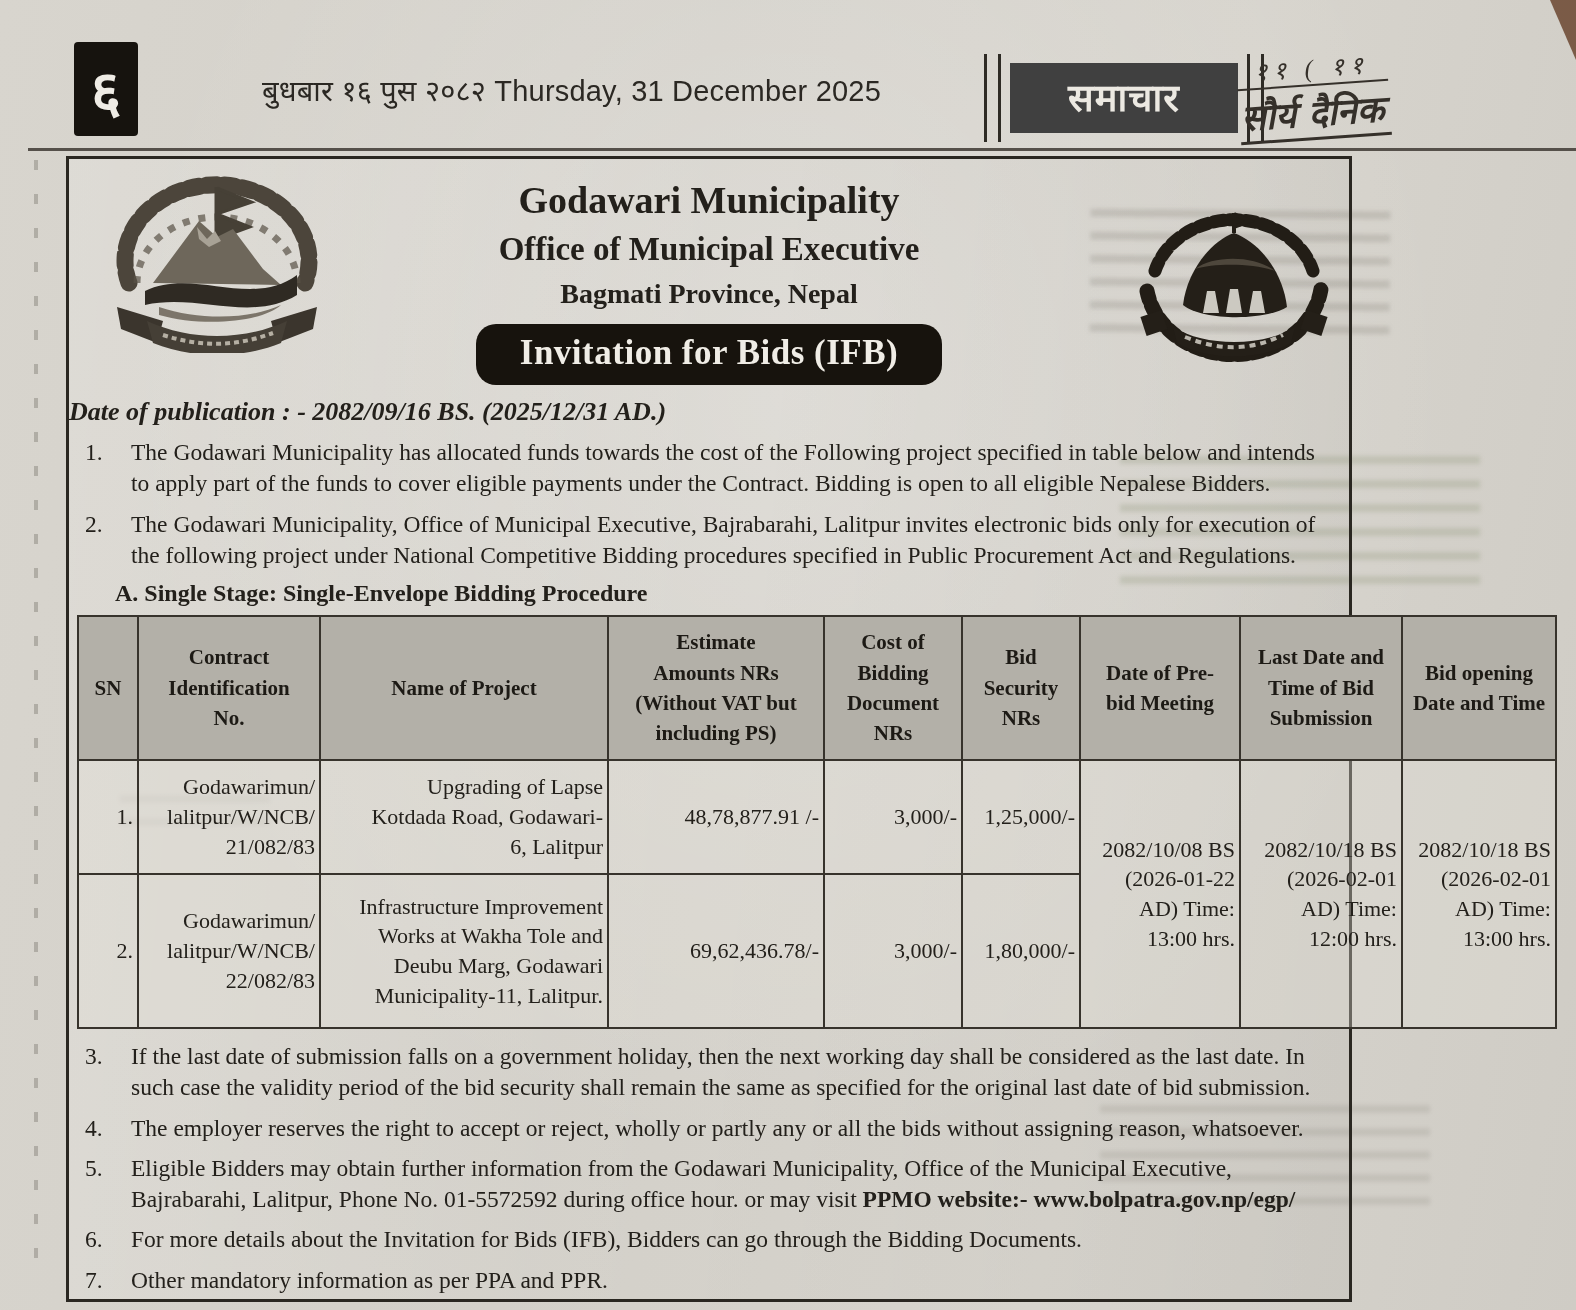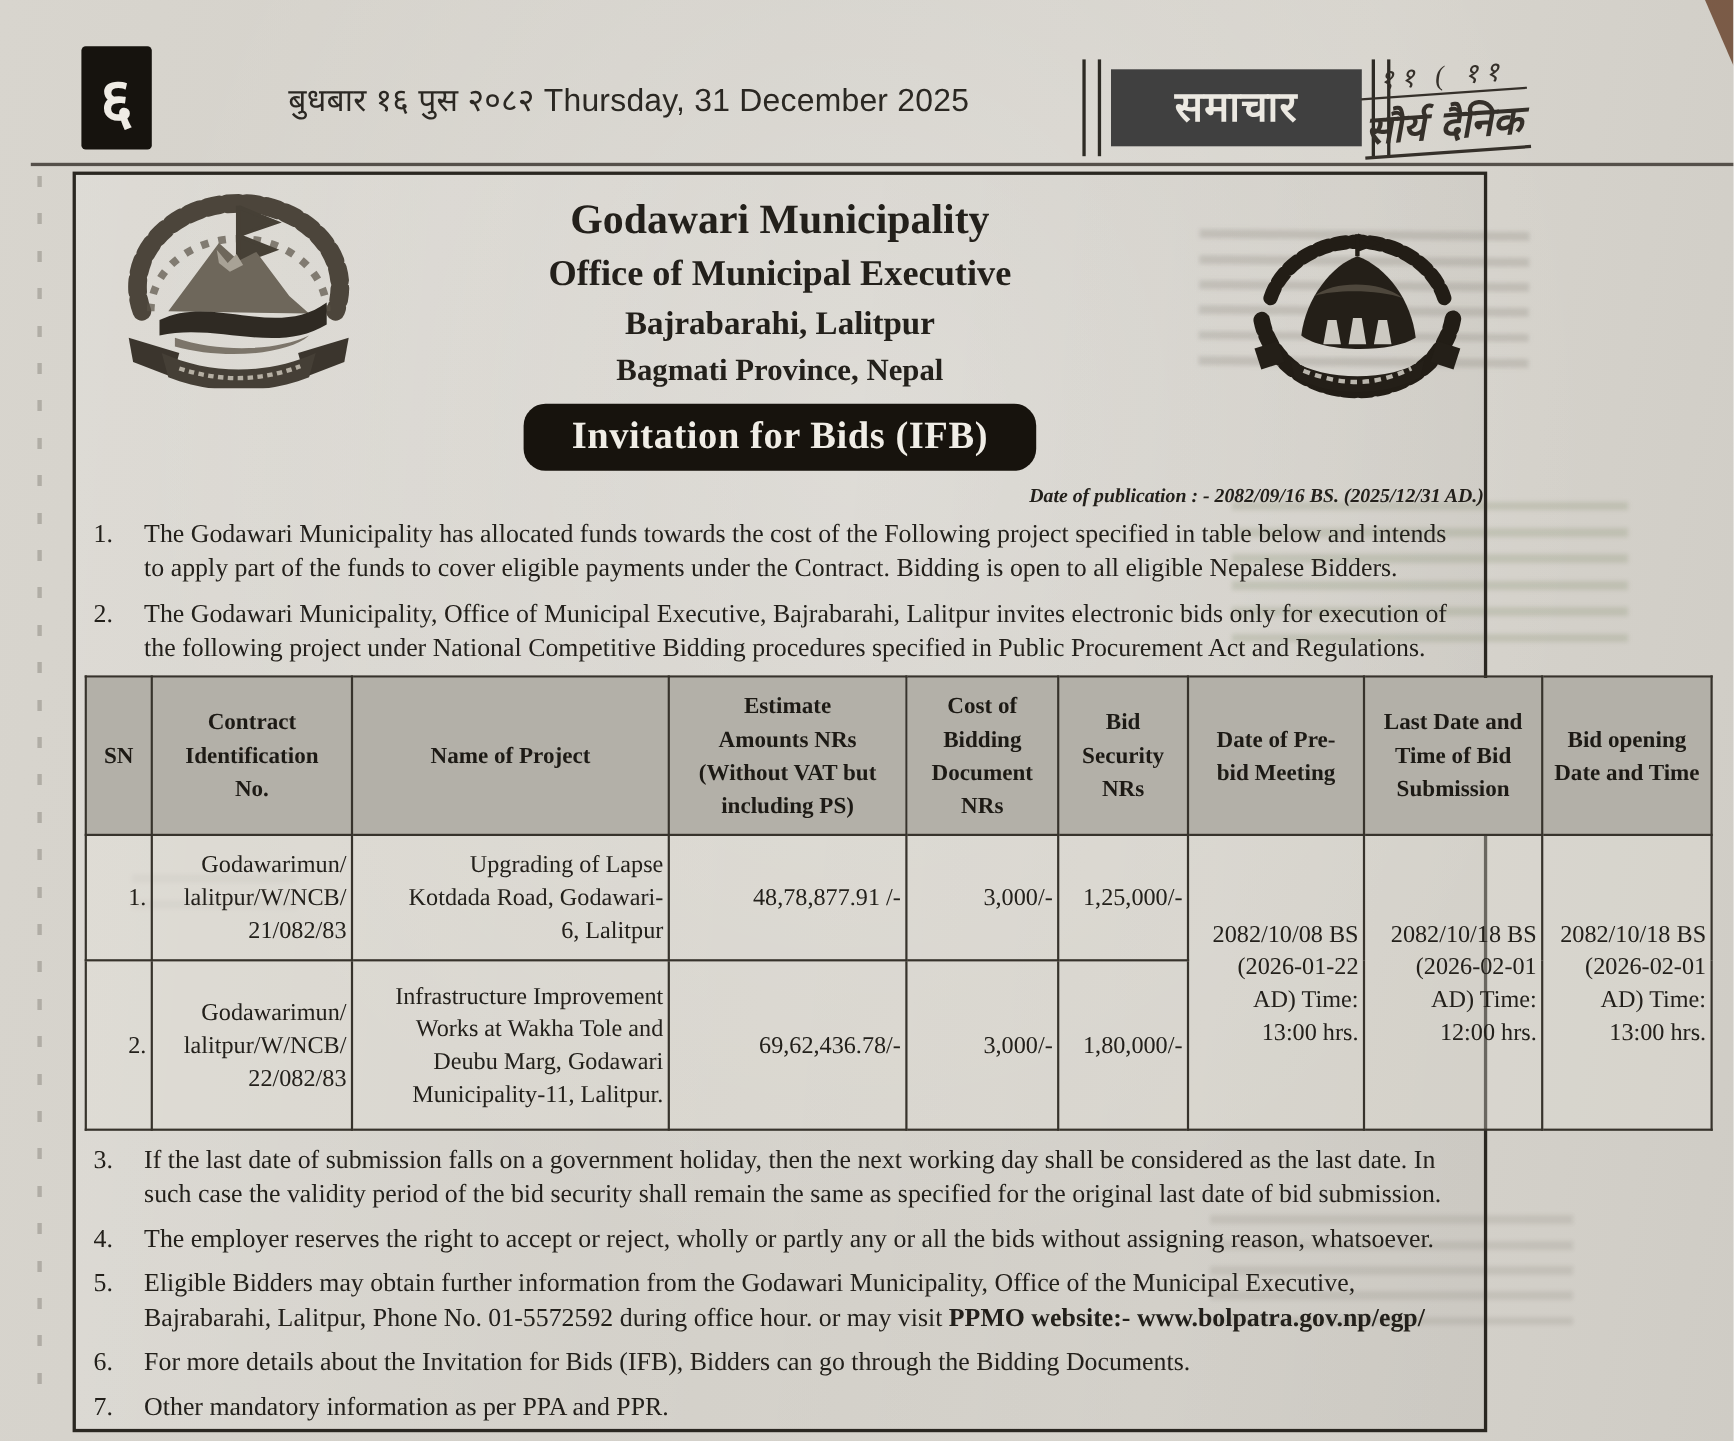--- a/index.html
+++ b/index.html
@@ -50,21 +50,21 @@
   .title-stack{text-align:center;padding-top:22px;line-height:1;}
   .org-name{font-size:38px;font-weight:bold;margin:0 0 14px 0;}
   .office{font-size:33px;font-weight:bold;margin:0 0 14px 0;}
   .addr{font-size:30px;font-weight:bold;margin:0 0 13px 0;}
   .prov{font-size:28px;font-weight:bold;margin:0;}
   .ifb-badge-row{text-align:center;margin-top:16px;}
   .ifb-badge{
     display:inline-block;background:#17130d;color:#f0ede6;font-size:35px;font-weight:bold;
     padding:9px 44px 12px 44px;border-radius:20px;letter-spacing:.5px;
   }
-  .pub-line{text-align:right;font-size:18px;font-weight:bold;font-style:italic;margin-top:12px;}
+  .pub-line{text-align:left;font-size:26px;font-weight:bold;font-style:italic;margin-top:12px;}
   .para-list{margin:10px 12px 0 16px;}
   .para{display:flex;font-size:23.5px;line-height:1.33;margin-bottom:9px;}
   .para .num{width:46px;flex:0 0 46px;}
   .para .ptxt{flex:1;}
   .proc-heading{font-size:24px;font-weight:bold;margin:4px 0 8px 46px;}
   
   table.bids{
     border-collapse:collapse;table-layout:fixed;width:1478px;margin:6px 0 0 8px;
   }
   table.bids th,table.bids td{
@@ -142,41 +142,41 @@
     <polygon points="124,128 140,128 136,106 128,106" fill="#ccc9c1"></polygon>
     <path d="M48,142 C80,162 138,162 170,142 L166,158 C134,176 84,176 52,158 Z" fill="#241f18"></path>
     <path d="M60,152 C96,166 124,166 158,150" fill="none" stroke="#bab6ad" stroke-width="4" stroke-dasharray="6 5"></path>
     <rect x="18" y="128" width="22" height="20" transform="rotate(-18 29 138)" fill="#241f18"></rect>
     <rect x="178" y="128" width="22" height="20" transform="rotate(18 189 138)" fill="#241f18"></rect>
   </svg>
 
   <div class="title-stack">
     <div class="org-name">Godawari Municipality</div>
     <div class="office">Office of Municipal Executive</div>
-    <div class="addr">Bajrabarahi, Lalitpur</div>
     <div class="prov">Bagmati Province, Nepal</div>
   </div>
 
   <div class="ifb-badge-row">
     <span class="ifb-badge">Invitation for Bids (IFB)</span>
   </div>
 
   <div class="pub-line">Date of publication : - 2082/09/16 BS. (2025/12/31 AD.)</div>
 
   <div class="para-list">
     <div class="para">
       <span class="num">1.</span>
       <span class="ptxt">The Godawari Municipality has allocated funds towards the cost of the Following project specified in table below and intends to apply part of the funds to cover eligible payments under the Contract. Bidding is open to all eligible Nepalese Bidders.</span>
     </div>
     <div class="para">
       <span class="num">2.</span>
       <span class="ptxt">The Godawari Municipality, Office of Municipal Executive, Bajrabarahi, Lalitpur invites electronic bids only for execution of the following project under National Competitive Bidding procedures specified in Public Procurement Act and Regulations.</span>
     </div>
   </div>
 
+  <div class="proc-heading">A.  Single Stage: Single-Envelope Bidding Procedure</div>
 
   <table class="bids">
     <colgroup>
       <col style="width:60px">
         <col style="width:182px">
         <col style="width:288px">
       <col style="width:216px">
         <col style="width:138px">
         <col style="width:118px">
       <col style="width:160px">

